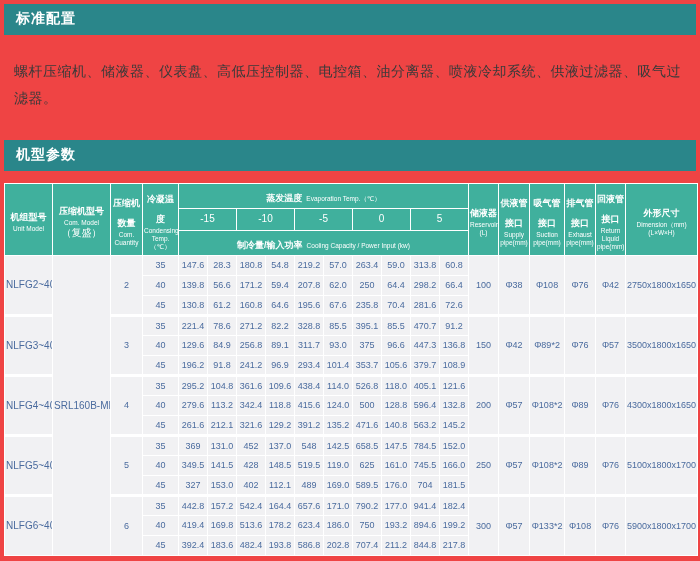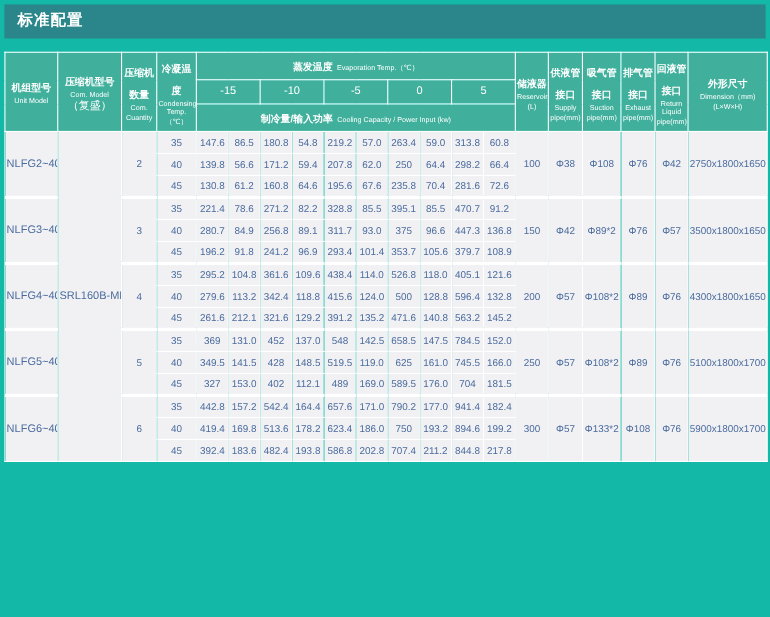--- a/index.html
+++ b/index.html
@@ -1,17 +1,17 @@
 <!DOCTYPE html>
 <html><head>
 <meta charset="utf-8">
 <style>
   * { margin: 0; padding: 0; box-sizing: border-box; }
   html, body { background: #ffffff; font-family: "Liberation Sans", "DejaVu Sans", sans-serif; }
-  .page { width: 700px; height: 561px; background: #14b8a6; overflow: hidden; }
+  .page { width: 700px; height: 561px; background: #ef4444; overflow: hidden; }
   .section-bar {
     margin: 4px 4px 0 4px;
     background: #2a868a;
     color: #ffffff;
     font-size: 14px;
     font-weight: bold;
     padding: 6px 12px 7px 12px;
     letter-spacing: 1px;
   }
   .desc {
@@ -60,21 +60,25 @@
 </style>
 </head>
 <body>
 
 <div class="page">
 
   <div class="section-bar">
     <span>标准配置</span>
   </div>
 
-
+  <p class="desc">螺杆压缩机、储液器、仪表盘、高低压控制器、电控箱、油分离器、喷液冷却系统、供液过滤器、吸气过滤器。</p>
+
+  <div class="section-bar second">
+    <span>机型参数</span>
+  </div>
 
   <table class="spec" id="spec-table">
       <colgroup>
         <col style="width: 48px;">
         <col style="width: 58px;">
         <col style="width: 32px;">
         <col style="width: 36px;">
         <col style="width: 29px;">
         <col style="width: 29px;">
         <col style="width: 29px;">
@@ -117,21 +121,21 @@
           <th colspan="10" class="band"><span class="zh">制冷量/输入功率</span><span class="en inline">Cooling Capacity / Power Input (kw)</span></th>
         </tr>
       </thead>
       <tbody>
         <tr>
           <td rowspan="3" class="model-cell">NLFG2~40</td>
           <td rowspan="15" class="model-cell">SRL160B-MP</td>
           <td rowspan="3">2</td>
           <td>35</td>
           <td>147.6</td>
-          <td>86.5</td>
+          <td>28.3</td>
           <td>180.8</td>
           <td>54.8</td>
           <td>219.2</td>
           <td>57.0</td>
           <td>263.4</td>
           <td>59.0</td>
           <td>313.8</td>
           <td>60.8</td>
           <td rowspan="3">100</td>
           <td rowspan="3">Φ38</td>
@@ -182,21 +186,21 @@
           <td>91.2</td>
           <td rowspan="3">150</td>
           <td rowspan="3">Φ42</td>
           <td rowspan="3">Φ89*2</td>
           <td rowspan="3">Φ76</td>
           <td rowspan="3">Φ57</td>
           <td rowspan="3">3500x1800x1650</td>
         </tr>
         <tr>
           <td>40</td>
-          <td>280.7</td>
+          <td>129.6</td>
           <td>84.9</td>
           <td>256.8</td>
           <td>89.1</td>
           <td>311.7</td>
           <td>93.0</td>
           <td>375</td>
           <td>96.6</td>
           <td>447.3</td>
           <td>136.8</td>
         </tr>

